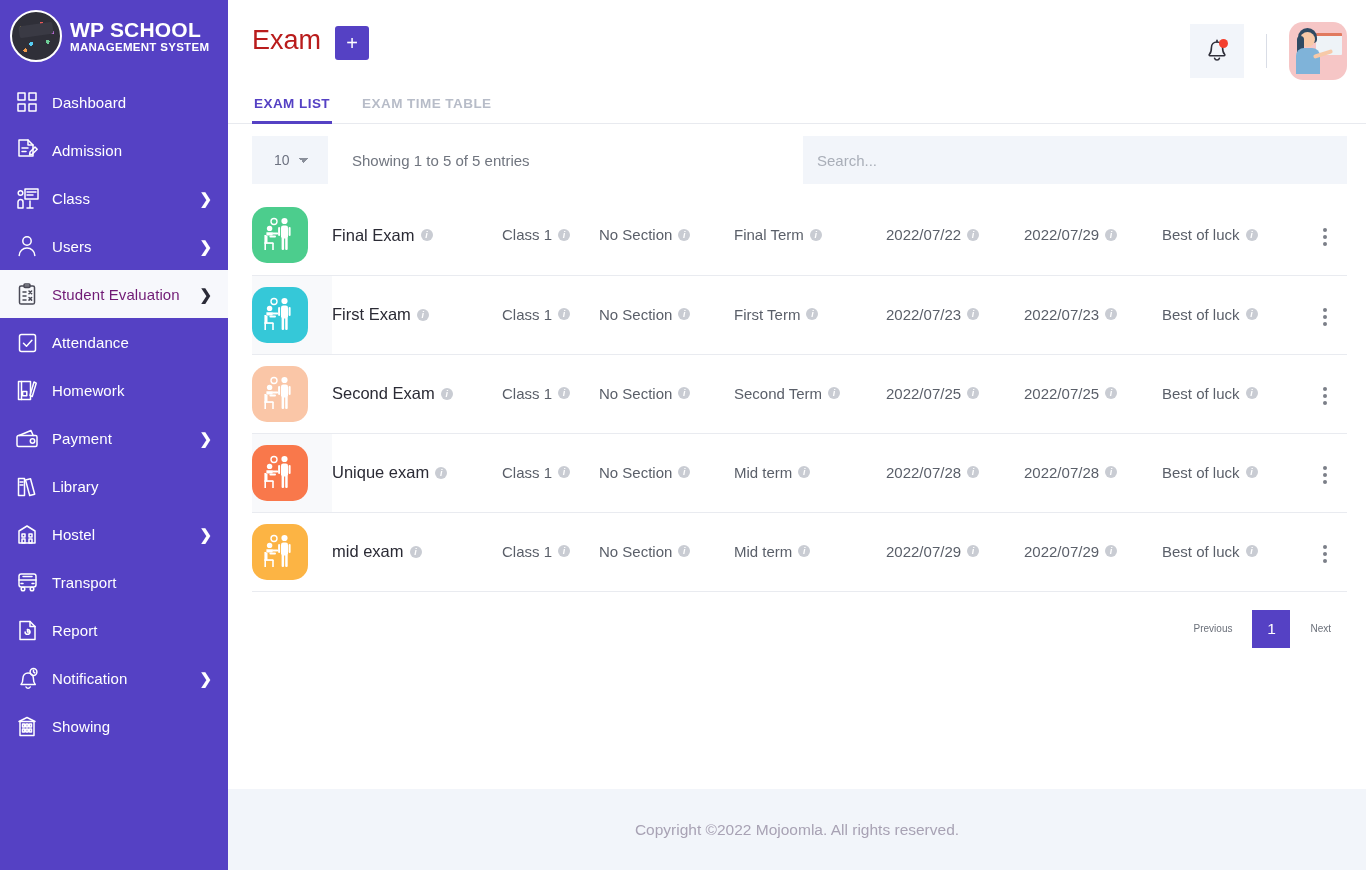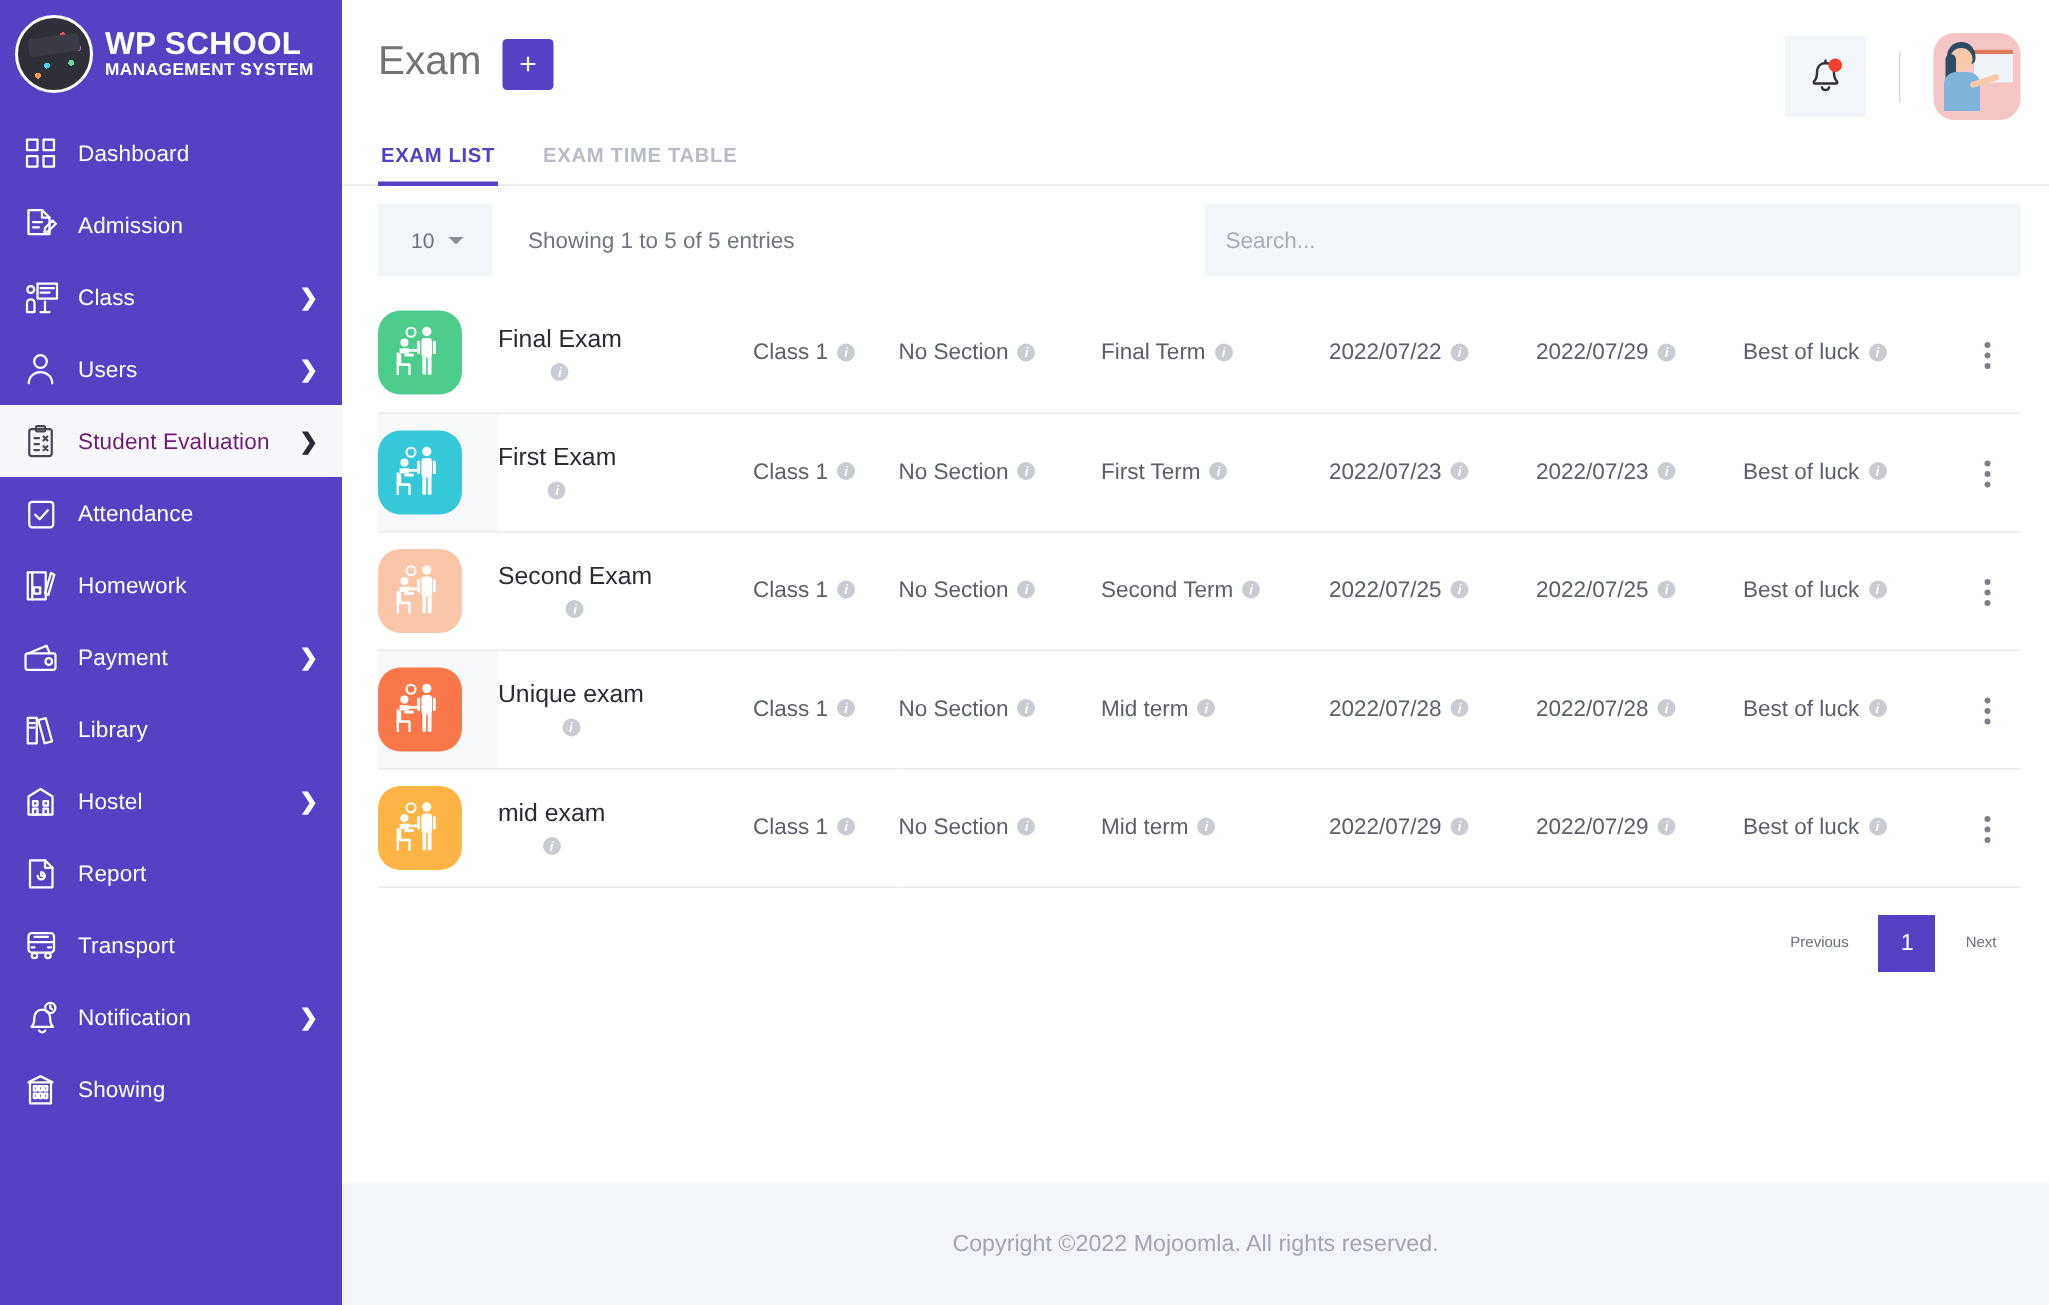--- a/index.html
+++ b/index.html
@@ -77,21 +77,21 @@
   .main {
     flex: 1 1 auto; height: 870px;
     display: flex; flex-direction: column;
     background: #ffffff; position: relative;
   }
   .topbar {
     height: 96px; display: flex; align-items: flex-start;
     padding: 22px 24px 0 24px;
   }
   .page-title {
-    font-size: 27px; color: #737373; font-weight: normal; line-height: 36px;
+    font-size: 27px; color: #b91c1c; font-weight: normal; line-height: 36px;
   }
   .add-btn {
     width: 34px; height: 34px; background: #5541c4; border: none;
     border-radius: 3px; color: #fff; font-size: 20px; line-height: 1;
     margin-left: 14px; margin-top: 4px; cursor: pointer;
     display: inline-flex; align-items: center; justify-content: center;
   }
   .title-row { display: flex; align-items: flex-start; }
   .top-right { margin-left: auto; display: flex; align-items: center; gap: 0; }
   .bell-box {
@@ -174,21 +174,21 @@
 
   .row-icon {
     width: 56px; height: 56px; border-radius: 15px;
     display: flex; align-items: center; justify-content: center;
   }
   .cell-text {
     font-size: 15px; color: #33333d; display: inline-flex;
     align-items: center; gap: 6px; white-space: nowrap;
   }
   .cell-text.muted { color: #5a5f69; }
-  .cell-name { font-size: 16.5px; color: #2b2b35; flex-direction: column; }
+  .cell-name { font-size: 16.5px; color: #2b2b35; }
   .info-dot {
     width: 12px; height: 12px; border-radius: 50%;
     background: #c9ccd3; color: #ffffff;
     font-size: 9px; line-height: 12px; text-align: center;
     font-weight: bold; font-style: italic;
     display: inline-block; cursor: pointer; flex: 0 0 12px;
   }
   .kebab {
     display: inline-flex; flex-direction: column; gap: 3px;
     cursor: pointer; padding: 6px;
@@ -341,41 +341,41 @@
             <svg width="22" height="22" viewBox="0 0 22 22">
               <path d="M3 8l8-5 8 5v12H3z" stroke="currentColor" stroke-width="1.5" fill="none" stroke-linejoin="round" stroke-linecap="round"></path>
               <path d="M6 11h3v3H6zM13 11h3v3h-3zM6 16h3v4H6zM13 16h3v4h-3z" stroke="currentColor" stroke-width="1.5" fill="none" stroke-linejoin="round" stroke-linecap="round"></path>
             </svg>
           </span>
           <span class="nav-label">Hostel</span>
           <span class="chev">❯</span>
         </div>
         <div class="nav-item">
           <span class="ico">
-            <svg width="21" height="23" viewBox="0 0 21 23">
-              <path d="M3 2.5h10l5 5v13H3z" stroke="currentColor" stroke-width="1.5" fill="none" stroke-linejoin="round" stroke-linecap="round"></path>
-              <path d="M13 2.5v5h5" stroke="currentColor" stroke-width="1.5" fill="none" stroke-linejoin="round" stroke-linecap="round"></path>
-              <path d="M10.5 10.5a2.4 2.4 0 1 1-2.4 2.4" stroke="currentColor" stroke-width="1.5" fill="none" stroke-linejoin="round" stroke-linecap="round"></path>
-              <path d="M10.5 10.5v2.4h2.4" stroke="currentColor" stroke-width="1.5" fill="none" stroke-linejoin="round" stroke-linecap="round"></path>
-            </svg>
-          </span>
-          <span class="nav-label">Report</span>
-        </div>
-        <div class="nav-item">
-          <span class="ico">
             <svg width="23" height="22" viewBox="0 0 23 22">
               <rect x="3" y="3" width="17" height="13" rx="2.2" stroke="currentColor" stroke-width="1.5" fill="none" stroke-linejoin="round" stroke-linecap="round"></rect>
               <path d="M3 9h17" stroke="currentColor" stroke-width="1.5" fill="none" stroke-linejoin="round" stroke-linecap="round"></path>
               <path d="M7 5.5h9" stroke="currentColor" stroke-width="1.5" fill="none" stroke-linejoin="round" stroke-linecap="round"></path>
               <circle cx="7" cy="18" r="1.8" stroke="currentColor" stroke-width="1.5" fill="none" stroke-linejoin="round" stroke-linecap="round"></circle>
               <circle cx="16" cy="18" r="1.8" stroke="currentColor" stroke-width="1.5" fill="none" stroke-linejoin="round" stroke-linecap="round"></circle>
               <path d="M5 12.5h2M16 12.5h2" stroke="currentColor" stroke-width="1.5" fill="none" stroke-linejoin="round" stroke-linecap="round"></path>
             </svg>
           </span>
           <span class="nav-label">Transport</span>
+        </div>
+        <div class="nav-item">
+          <span class="ico">
+            <svg width="21" height="23" viewBox="0 0 21 23">
+              <path d="M3 2.5h10l5 5v13H3z" stroke="currentColor" stroke-width="1.5" fill="none" stroke-linejoin="round" stroke-linecap="round"></path>
+              <path d="M13 2.5v5h5" stroke="currentColor" stroke-width="1.5" fill="none" stroke-linejoin="round" stroke-linecap="round"></path>
+              <path d="M10.5 10.5a2.4 2.4 0 1 1-2.4 2.4" stroke="currentColor" stroke-width="1.5" fill="none" stroke-linejoin="round" stroke-linecap="round"></path>
+              <path d="M10.5 10.5v2.4h2.4" stroke="currentColor" stroke-width="1.5" fill="none" stroke-linejoin="round" stroke-linecap="round"></path>
+            </svg>
+          </span>
+          <span class="nav-label">Report</span>
         </div>
         <div class="nav-item">
           <span class="ico">
             <svg width="23" height="23" viewBox="0 0 23 23">
               <path d="M5 17.5c1.3-1.2 1.9-3.1 1.9-6 0-3.1 2.2-5.5 5.2-5.5s5.3 2.4 5.3 5.5c0 2.9.6 4.8 1.9 6z" stroke="currentColor" stroke-width="1.5" fill="none" stroke-linejoin="round" stroke-linecap="round"></path>
               <path d="M10 20a2.4 2.4 0 0 0 4.2 0" stroke="currentColor" stroke-width="1.5" fill="none" stroke-linejoin="round" stroke-linecap="round"></path>
               <circle cx="17.5" cy="5" r="3.4" stroke="currentColor" stroke-width="1.5" fill="none" stroke-linejoin="round" stroke-linecap="round"></circle>
               <path d="M17.5 3.2V5l1.3.9" stroke="currentColor" stroke-width="1.5" fill="none" stroke-linejoin="round" stroke-linecap="round"></path>
             </svg>
           </span>

